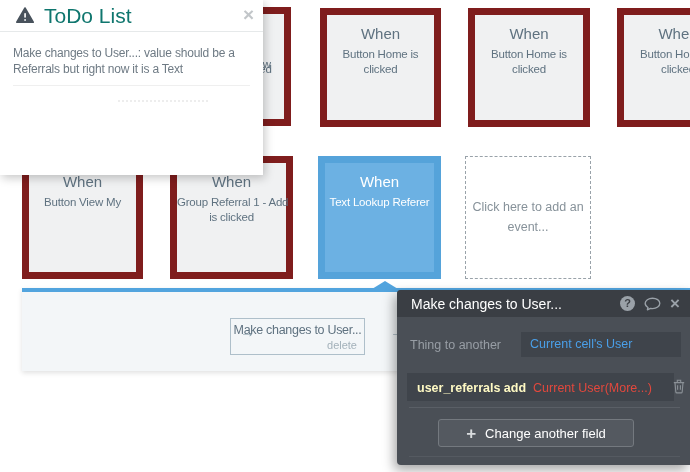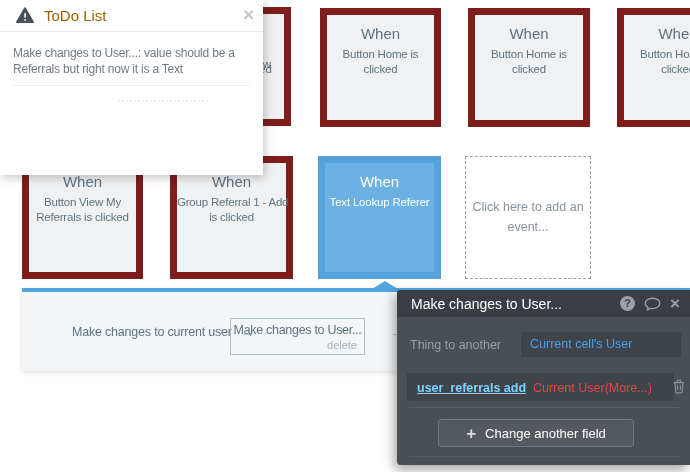--- a/index.html
+++ b/index.html
@@ -24,21 +24,21 @@
   }
   .ebox.dashed .bline{font-size:12.5px;line-height:1.55;letter-spacing:0;}
   .frag{position:absolute;font-size:11.5px;color:#5f7280;}
   
   .todo{
     position:absolute;left:0;top:0;width:263px;height:175px;background:#ffffff;
     box-shadow:2px 3px 9px rgba(0,0,0,0.22);z-index:5;
   }
   .todo-header{height:31px;border-bottom:1px solid #e6e9ea;display:flex;align-items:center;position:relative;}
   .todo-header .warn{margin-left:16px;display:inline-flex;}
-  .todo-title{margin-left:10px;font-size:15px;color:#a16207;}
+  .todo-title{margin-left:10px;font-size:21px;color:#0f766e;}
   .todo-close{position:absolute;right:9px;top:3px;color:#c2c6c9;font-size:19px;font-weight:bold;cursor:pointer;line-height:24px;}
   .todo-msg{margin:13px 0 0 13px;color:#6e7a84;font-size:12px;letter-spacing:-0.2px;line-height:1.36;}
   .todo-msg span{display:block;white-space:nowrap;}
   .todo-sep{margin:7px 0 0 13px;width:237px;border-top:1px solid #efefef;}
   .todo-faint{position:absolute;left:118px;top:100px;width:90px;border-top:2px dotted #ededed;}
   
   .actionbar{
     position:absolute;left:22px;top:288px;width:668px;height:83px;
     background:#f3f6f8;border-top:4px solid #52a4de;box-sizing:border-box;
     box-shadow:0 2px 5px rgba(0,0,0,0.12);z-index:2;
@@ -77,21 +77,21 @@
   .pe-value{
     position:absolute;left:124px;top:42px;width:160px;height:25px;
     background:#3f444b;color:#4a9fe8;font-size:12.5px;line-height:25px;
     padding-left:9px;box-sizing:border-box;cursor:pointer;overflow:hidden;white-space:nowrap;
   }
   .pe-fieldrow{
     position:absolute;left:10px;top:83px;width:267px;height:28px;
     background:#3f444b;line-height:28px;padding-left:10px;box-sizing:border-box;
     white-space:nowrap;cursor:pointer;
   }
-  .pe-fieldrow .fname{color:#7dd3fc;font-size:12.5px;font-weight:bold;text-decoration:underline;}
+  .pe-fieldrow .fname{color:#fef9c3;font-size:12.5px;font-weight:bold;}
   .pe-fieldrow .fval{color:#e2483d;font-size:12.5px;margin-left:7px;}
   .pe-trash{position:absolute;right:5px;top:89px;cursor:pointer;display:inline-flex;}
   .pe-div1{position:absolute;left:12px;right:10px;top:117px;border-top:1px solid #5a5f66;}
   .pe-div2{position:absolute;left:12px;right:10px;top:166px;border-top:1px solid #555a61;}
   .pe-btn{
     position:absolute;left:41px;top:129px;width:196px;height:28px;
     background:#545960;border:1px solid #74797f;border-radius:3px;box-sizing:border-box;
     color:#ffffff;font-size:13px;display:flex;align-items:center;justify-content:center;gap:9px;
     cursor:pointer;
   }
@@ -119,42 +119,40 @@
 
 <div class="ebox" style="left:617px;top:8px;">
   <span class="when">When</span>
   <span class="bline">Button Home is</span>
   <span class="bline">clicked</span>
 </div>
 
 <div class="ebox" style="left:22px;top:156px;width:121px;height:123px;">
   <span class="when">When</span>
   <span class="bline">Button View My</span>
-  <span class="bline">Referrals is clicked</span>
 </div>
 
 <div class="ebox" style="left:170px;top:156px;width:123px;height:123px;">
   <span class="when">When</span>
   <span class="bline">Group Referral 1 - Add</span>
   <span class="bline">is clicked</span>
 </div>
 
 <div class="ebox selected" style="left:318px;top:156px;width:123px;height:123px;">
   <span class="when">When</span>
   <span class="bline">Text Lookup Referer</span>
 </div>
 
 <div class="ebox dashed" style="left:465px;top:156px;width:126px;height:123px;">
   <span class="bline">Click here to add an</span>
   <span class="bline">event...</span>
 </div>
 
 <div class="caret"></div>
 <div class="actionbar">
-  <span class="step-text">Make changes to current user</span>
   <span class="flow-arrow" style="left:218px;">→</span>
   <div class="step-box">
     <span class="name">Make changes to User...</span>
     <span class="del">delete</span>
   </div>
   <span class="flow-arrow" style="left:368px;">→</span>
 </div>
 
 <div class="todo">
   <div class="todo-header">

